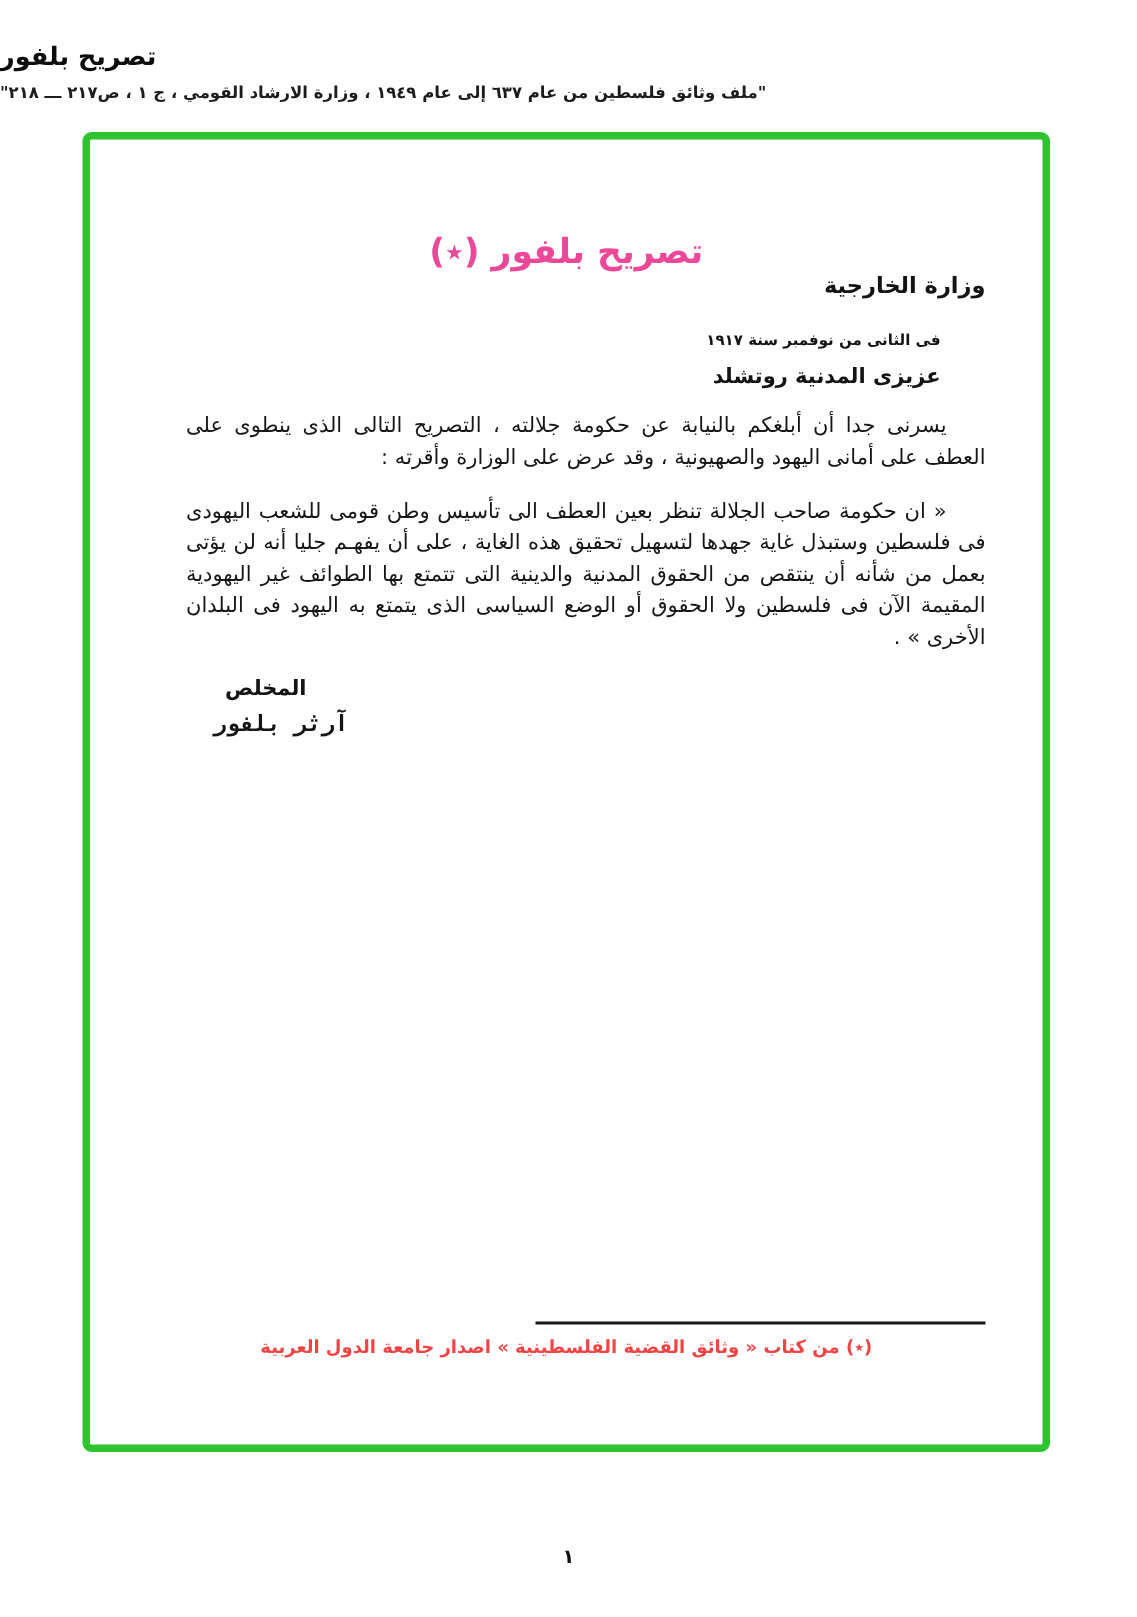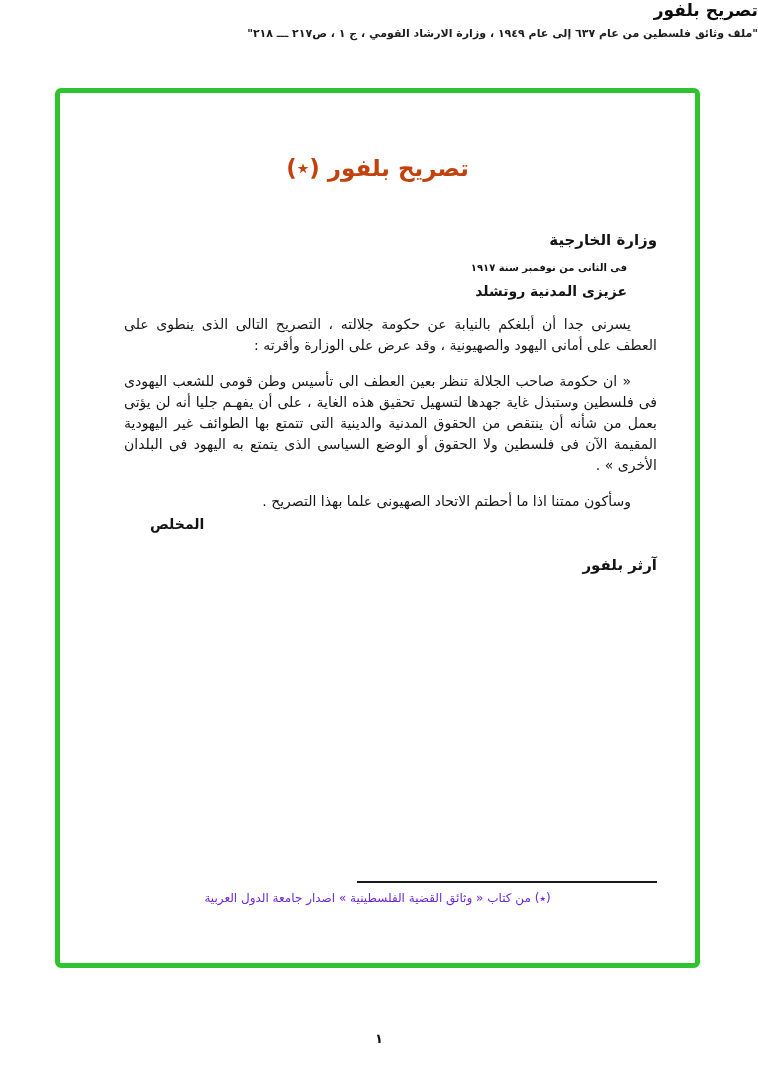--- a/index.html
+++ b/index.html
@@ -7,21 +7,22 @@
   body {
     width: 758px;
     height: 1078px;
     position: relative;
     font-family: "DejaVu Sans", sans-serif;
     color: #141414;
     overflow: hidden;
   }
   .page-header {
     direction: rtl;
-    text-align: right;
+    text-align: left;
+    padding-top: 28px;
   }
   .header-title {
     font-size: 17px;
     font-weight: bold;
     color: #0d0d0d;
     letter-spacing: 0.5px;
   }
   .header-citation {
     font-size: 11px;
     font-weight: bold;
@@ -42,27 +43,26 @@
     position: absolute;
     inset: 0;
     direction: rtl;
     padding: 62px 38px 0 38px;
   }
   .doc-title {
     text-align: center;
     font-size: 23px;
     font-weight: bold;
     letter-spacing: 1px;
-    margin-bottom: 50px;
-    color: #c2410c;
+    color: #ec4899;
   }
   .doc-sender {
     font-weight: bold;
     font-size: 15px;
-    margin-bottom: 13px;
+    margin-bottom: 23px;
   }
   .doc-date {
     font-weight: bold;
     font-size: 10px;
     padding-right: 30px;
     margin-bottom: 10px;
   }
   .doc-salutation {
     font-weight: bold;
     font-size: 14px;
@@ -88,41 +88,42 @@
   .doc-signoff {
     font-weight: bold;
     font-size: 14px;
     text-align: left;
     padding-left: 52px;
     margin-top: 2px;
   }
   .doc-signature {
     font-weight: bold;
     font-size: 15px;
-    text-align: right;
+    text-align: left;
     padding-left: 44px;
-    margin-top: 24px;
+    margin-top: 6px;
+    font-family: Liberation Mono, monospace;
   }
   .footnote-area {
     position: absolute;
     left: 38px;
     right: 38px;
     bottom: 58px;
   }
   .footnote-rule {
     width: 300px;
     height: 0;
     border-top: 2px solid #1a1a1a;
     margin-bottom: 8px;
   }
   .footnote-text {
     font-size: 12px;
-    font-weight: normal;
+    font-weight: bold;
     text-align: center;
-    color: #6d28d9;
+    color: #ef4444;
   }
   .page-number {
     position: absolute;
     left: 0;
     right: 0;
     bottom: 32px;
     text-align: center;
     font-size: 13px;
     font-weight: bold;
     color: #111;
@@ -137,21 +138,20 @@
 </div>
 
 <div class="green-box" style="border-color: rgb(47, 196, 47);">
   <div class="doc-content">
     <h1 class="doc-title">تصريح بلفور (٭)</h1>
     <div class="doc-sender">وزارة الخارجية</div>
     <div class="doc-date">فى الثانى من نوفمبر سنة ١٩١٧</div>
     <div class="doc-salutation">عزيزى المدنية روتشلد</div>
     <p class="doc-paragraph">يسرنى جدا أن أبلغكم بالنيابة عن حكومة جلالته ، التصريح التالى الذى ينطوى على العطف على أمانى اليهود والصهيونية ، وقد عرض على الوزارة وأقرته :</p>
     <p class="doc-paragraph">« ان حكومة صاحب الجلالة تنظر بعين العطف الى تأسيس وطن قومى للشعب اليهودى فى فلسطين وستبذل غاية جهدها لتسهيل تحقيق هذه الغاية ، على أن يفهـم جليا أنه لن يؤتى بعمل من شأنه أن ينتقص من الحقوق المدنية والدينية التى تتمتع بها الطوائف غير اليهودية المقيمة الآن فى فلسطين ولا الحقوق أو الوضع السياسى الذى يتمتع به اليهود فى البلدان الأخرى » .</p>
-    <p class="doc-closing">وسأكون ممتنا اذا ما أحطتم الاتحاد الصهيونى علما بهذا التصريح .</p>
     <div class="doc-signoff">المخلص</div>
     <div class="doc-signature">آرثر بلفور</div>
 
     <div class="footnote-area">
       <div class="footnote-rule"></div>
       <div class="footnote-text">(٭) من كتاب « وثائق القضية الفلسطينية » اصدار جامعة الدول العربية</div>
     </div>
   </div>
 </div>
 

